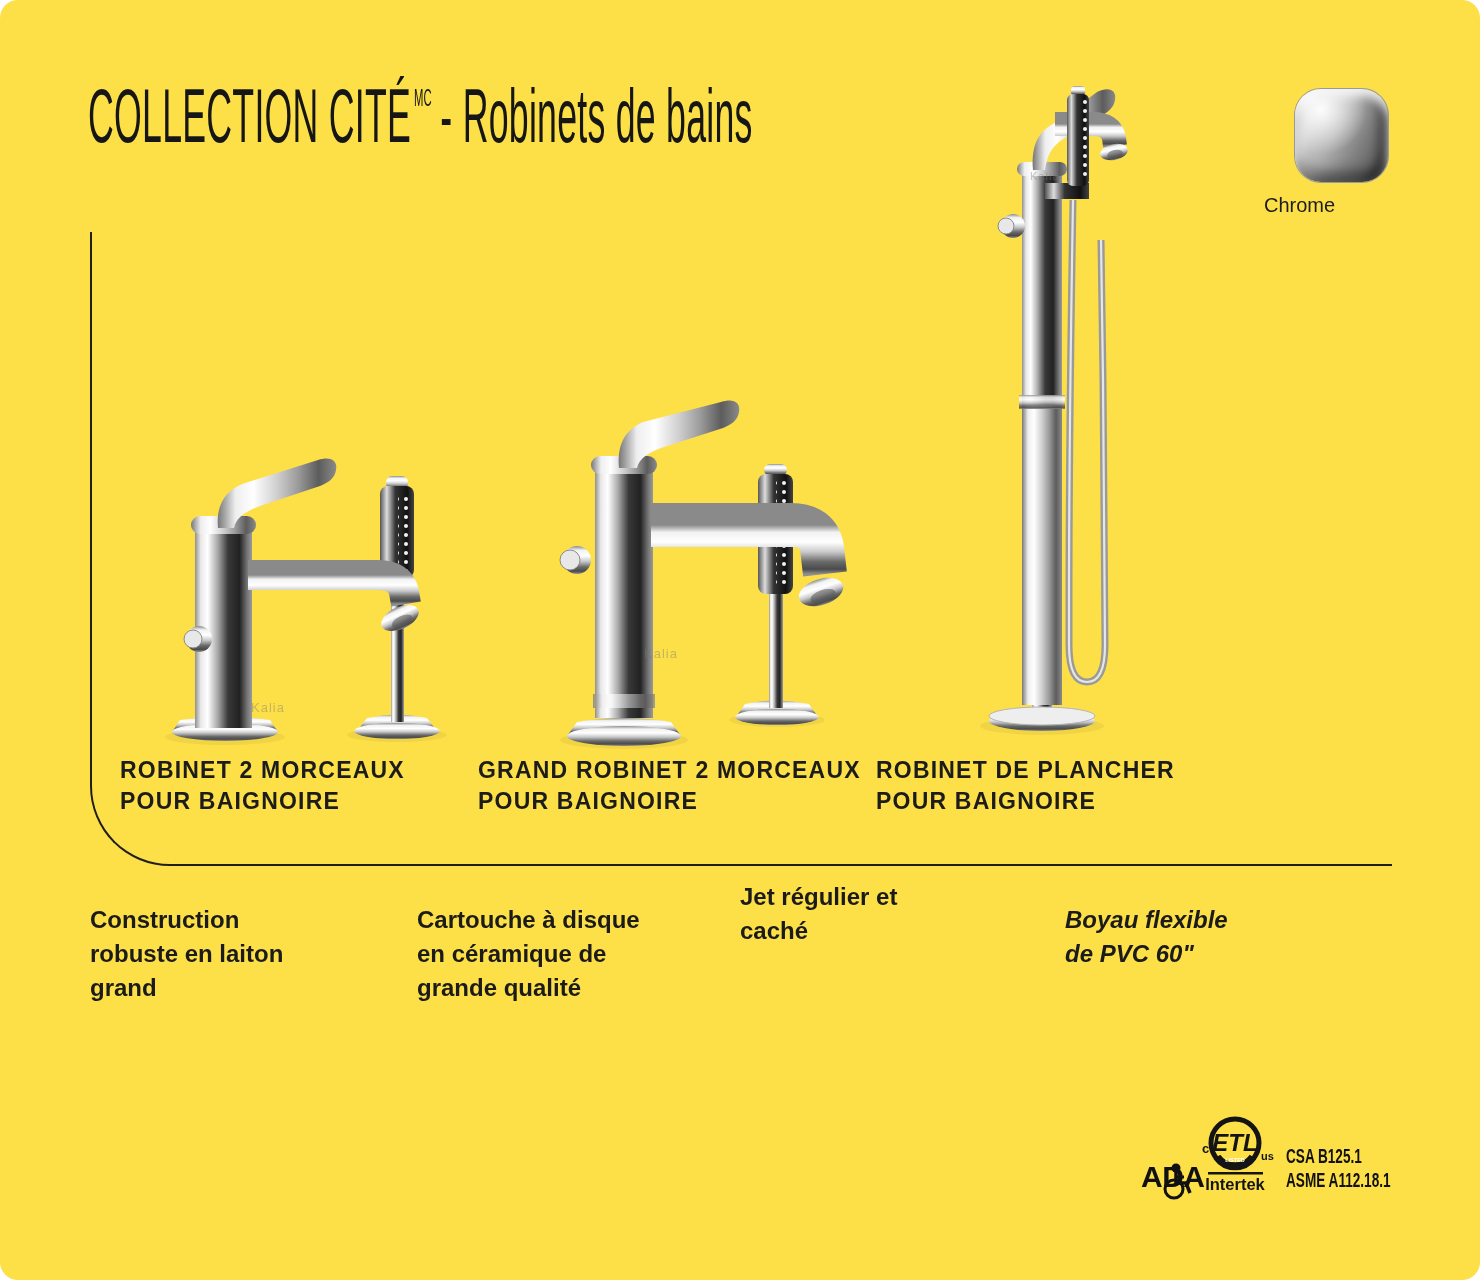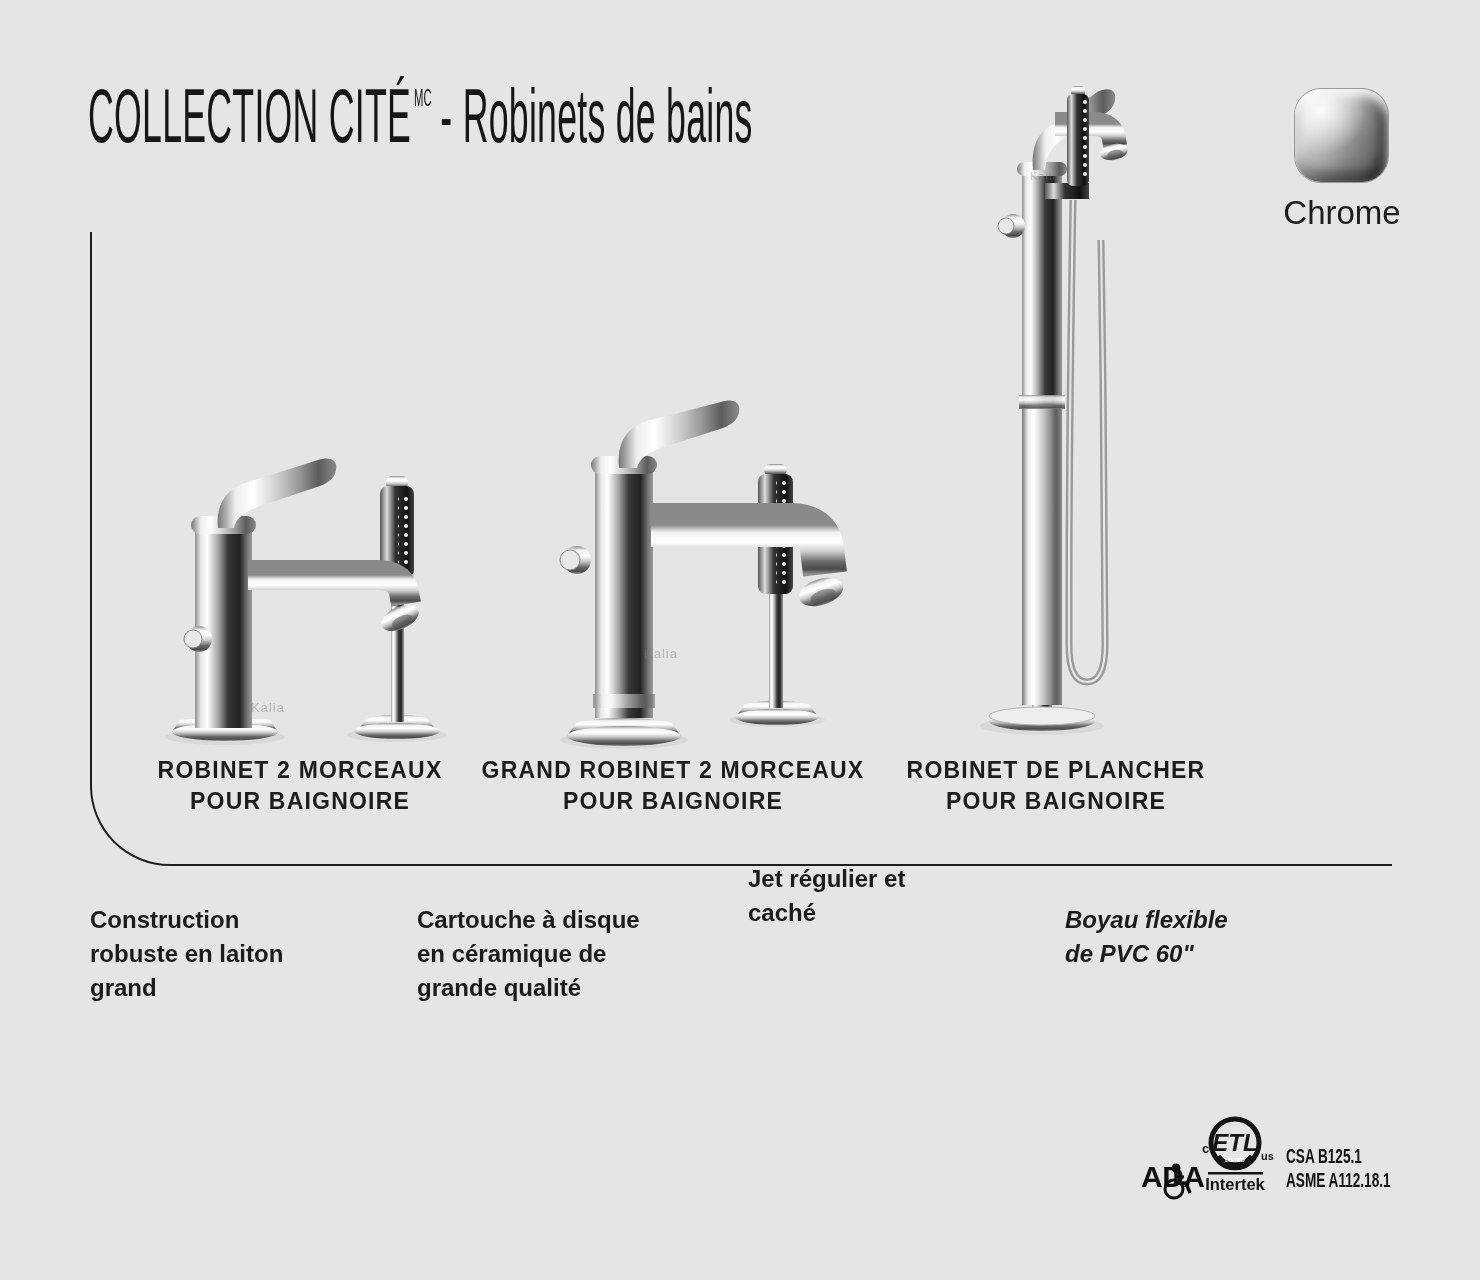--- a/index.html
+++ b/index.html
@@ -1,17 +1,17 @@
 <!DOCTYPE html>
 <html><head>
 <meta charset="utf-8">
 <style>
   html,body{margin:0;padding:0;background:#fff;}
-  #page{position:relative;width:1480px;height:1280px;background:#e5e5e5;overflow:hidden;
-        font-family:"Liberation Sans","DejaVu Sans",sans-serif;color:#1b1b1b;}
+  #page{position:relative;width:1480px;height:1280px;background:#fde047;overflow:hidden;
+        font-family:"Liberation Sans","DejaVu Sans",sans-serif;color:#1b1b1b;border-radius:18px;}
   .abs{position:absolute;}
 
   
   .display{color:#161616;font-weight:300;}
   .squeeze{display:inline-block;transform-origin:left top;white-space:nowrap;}
   .title{left:88px;top:74px;font-size:76px;line-height:1.1;}
   .title .squeeze{transform:scaleX(.47);letter-spacing:.5px;}
   .tm{font-size:24px;position:relative;top:-36px;margin-left:6px;font-weight:400;vertical-align:baseline;}
   .suffix{margin-left:18px;}
   .tagline{left:88px;top:1128px;font-size:72px;line-height:1.1;}
@@ -25,32 +25,32 @@
   
   .swatch{left:1295px;top:89px;width:93px;height:93px;border-radius:26px;
     background:
       radial-gradient(circle at 28% 22%, rgba(255,255,255,.95), rgba(255,255,255,0) 46%),
       linear-gradient(118deg,#f0f0f0 0%,#d3d3d3 22%,#aeaeae 45%,#7e7e7e 68%,#626262 85%,#7a7a7a 100%);
     box-shadow: inset 0 8px 10px rgba(255,255,255,.85),
                 inset 0 -10px 14px rgba(0,0,0,.45),
                 inset -10px 0 12px rgba(0,0,0,.35),
                 inset 8px 0 10px rgba(255,255,255,.55),
                 0 0 0 1px #9a9a9a;}
-  .swatch-label{left:1264px;top:194px;width:156px;text-align:center;font-size:33px;color:#1c1c1c;}
+  .swatch-label{left:1264px;top:194px;width:156px;font-size:20px;color:#1c1c1c;}
 
   
   .caption{font-weight:700;font-size:23px;line-height:31px;letter-spacing:1.2px;
-           text-align:center;white-space:pre-line;color:#1c1c1c;}
+           white-space:pre-line;color:#1c1c1c;}
   .cap1{left:120px;top:755px;width:360px;}
   .cap2{left:478px;top:755px;width:390px;}
   .cap3{left:876px;top:755px;width:360px;}
   .feature{font-weight:700;font-size:24px;line-height:34px;white-space:pre-line;color:#1b1b1b;}
   .f1{left:90px;top:903px;width:260px;}
   .f2{left:417px;top:903px;width:300px;}
-  .f3{left:740px;top:862px;width:250px;margin-left:8px;}
+  .f3{left:740px;top:880px;width:250px;}
   .f4{left:1065px;top:903px;width:240px;font-style:italic;}
 
   
   .wm{font-size:13px;color:rgba(120,120,120,.42);letter-spacing:1px;}
 
   
   .ada{left:1098px;top:1160px;font-size:30px;font-weight:700;letter-spacing:-.5px;color:#111;margin-left:43px;}
   .standards{left:1286px;top:1144px;font-size:20px;font-weight:700;line-height:24px;
              white-space:pre-line;transform:scaleX(.68);transform-origin:left top;color:#111;}
 </style>

